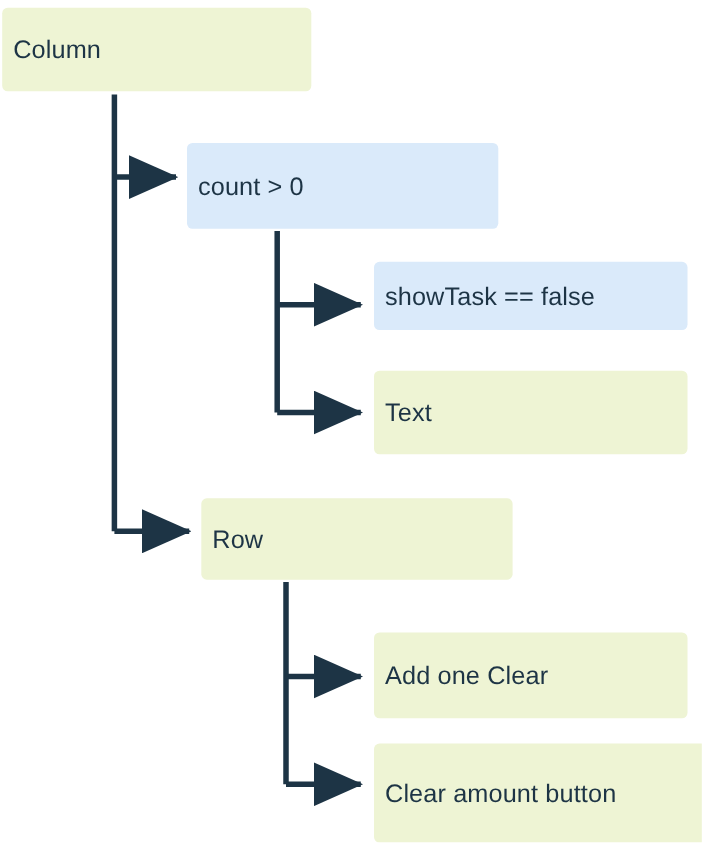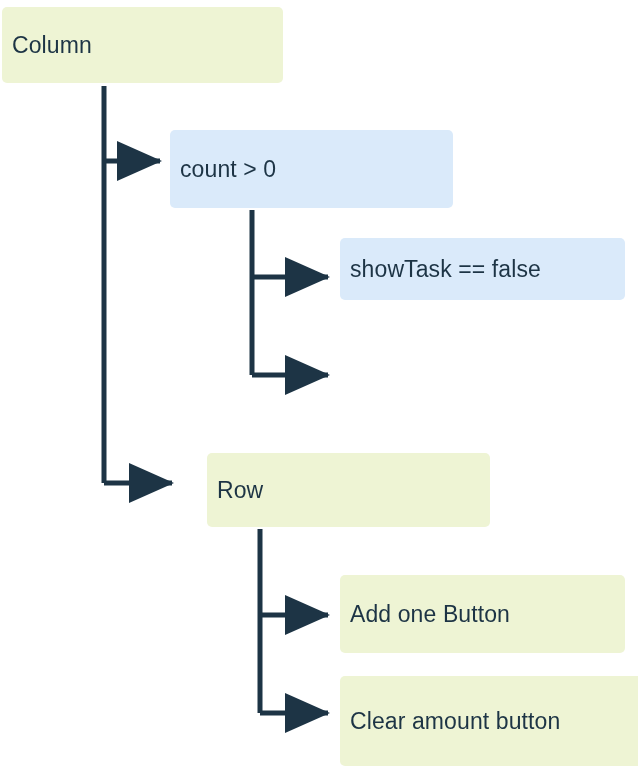--- a/index.html
+++ b/index.html
@@ -49,21 +49,21 @@
   }
 
   .node.leaf-yellow { background: #eef4d4; }
   .node.leaf-blue   { background: #daeafa; }
 
   
   .node-column        { left: 2px;   top: 7px;   width: 281px; height: 76px; }
   .node-count         { left: 170px; top: 130px; width: 283px; height: 78px; }
   .node-showtask      { left: 340px; top: 238px; width: 285px; height: 62px; }
   .node-text          { left: 340px; top: 337px; width: 285px; height: 76px; }
-  .node-row           { left: 183px; top: 453px; width: 283px; height: 74px; margin-left: 24px; }
+  .node-row           { left: 183px; top: 453px; width: 283px; height: 74px; }
   .node-addone        { left: 340px; top: 575px; width: 285px; height: 78px; }
   .node-clearamount   { left: 340px; top: 676px; width: 332px; height: 90px; }
 
   .node-clearamount .node-label { display: block; }
 </style>
 </head>
 <body>
 
 <div id="diagram-canvas">
 
@@ -100,26 +100,29 @@
   </div>
 
   <div class="node leaf-blue node-count">
     <span class="node-label">count &gt; 0</span>
   </div>
 
   <div class="node leaf-blue node-showtask">
     <span class="node-label">showTask == false</span>
   </div>
 
+  <div class="node leaf-yellow node-text">
+    <span class="node-label">Text</span>
+  </div>
 
   <div class="node leaf-yellow node-row">
     <span class="node-label">Row</span>
   </div>
 
   <div class="node leaf-yellow node-addone">
-    <span class="node-label">Add one Button</span>
+    <span class="node-label">Add one Clear</span>
   </div>
 
   <div class="node leaf-yellow node-clearamount">
     <span class="node-label">Clear amount button</span>
   </div>
 
 </div>
 
 </body></html>

